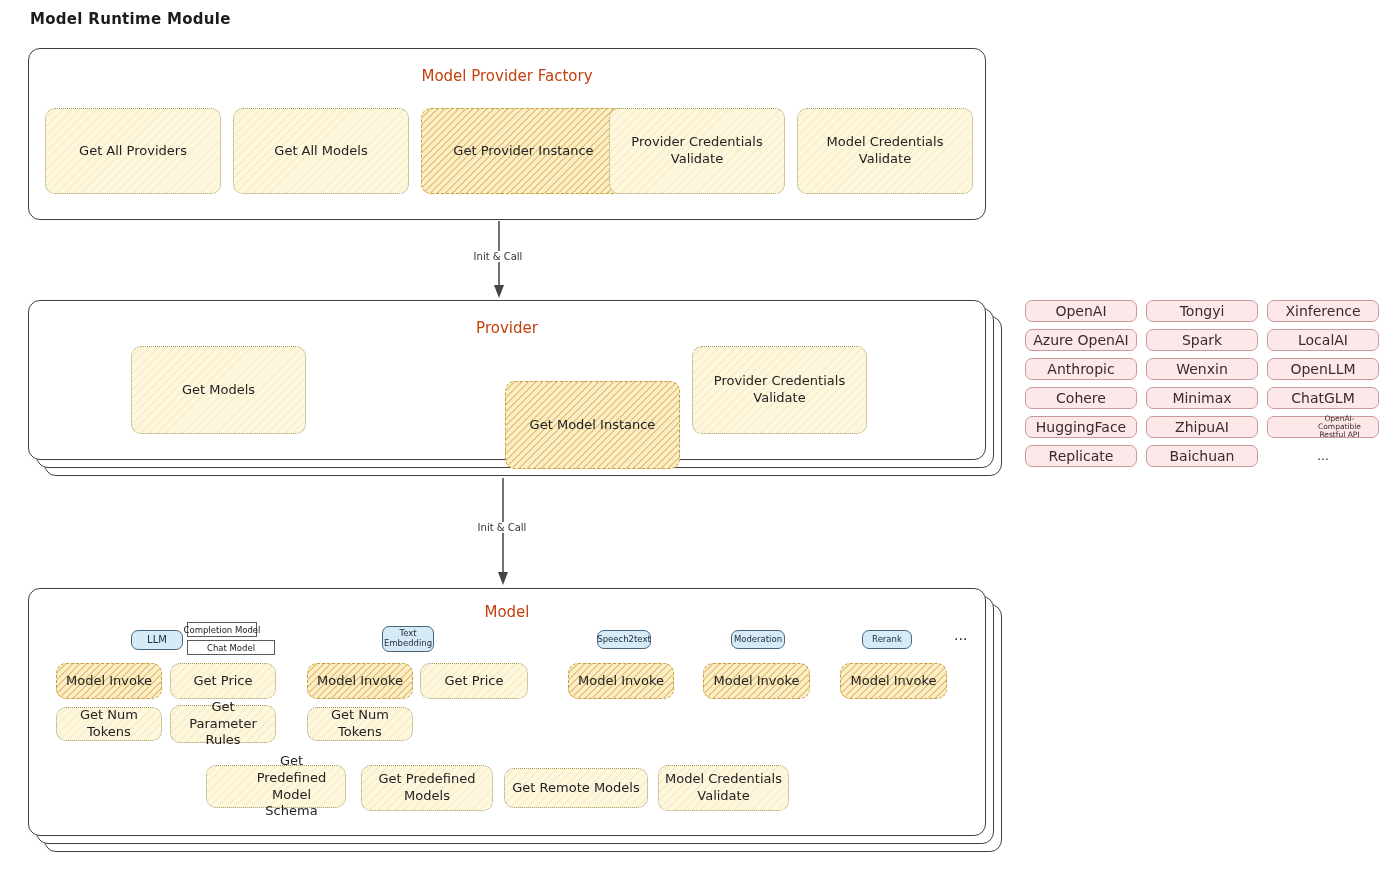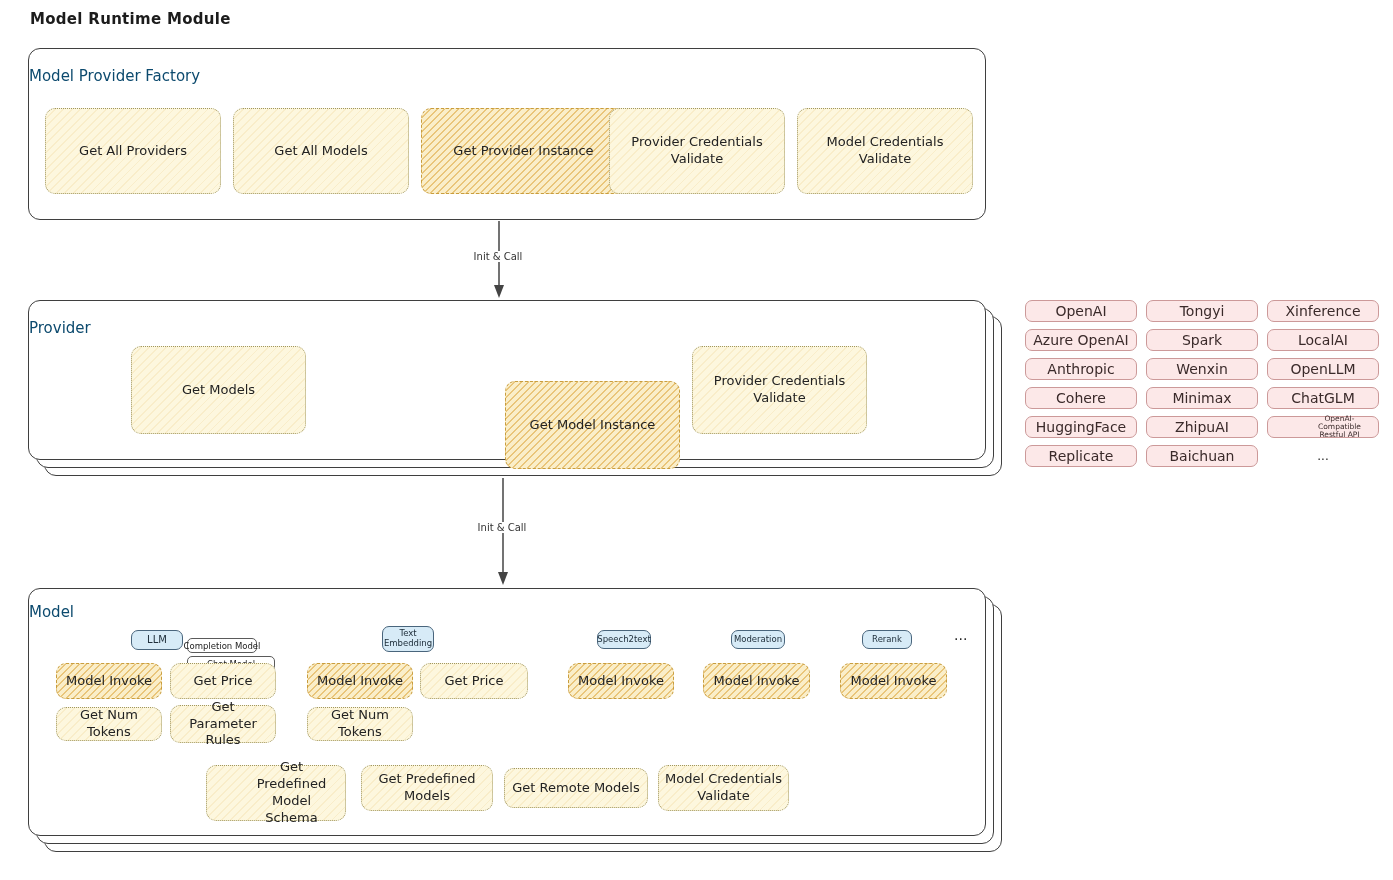--- a/index.html
+++ b/index.html
@@ -4,21 +4,21 @@
 <style>
   * { margin:0; padding:0; box-sizing:border-box; }
   html,body { background:#ffffff; }
   .canvas {
     position:relative; width:1393px; height:880px; background:#fff;
     font-family:"DejaVu Sans","Liberation Sans",sans-serif; color:#1c1c1c; overflow:hidden;
   }
   .page-title { position:absolute; left:30px; top:10px; font-size:15px; font-weight:700; letter-spacing:.3px; }
 
   .big-box { position:absolute; background:#fff; border:1.4px solid #3f3f3f; border-radius:12px; }
-  .box-title { position:absolute; left:0; right:0; font-size:15px; color:#0c4a6e; }
+  .box-title { position:absolute; left:0; right:0; text-align:center; font-size:15px; color:#c2410c; }
 
   .chip {
     position:absolute; display:flex; align-items:center; justify-content:center;
     text-align:center; border-radius:10px; font-size:13px; line-height:1.3; padding:2px 6px; color:#222;
   }
   .chip.yellow {
     background-color:#fdf7de;
     background-image:repeating-linear-gradient(135deg, rgba(224,170,62,.13) 0 1.2px, transparent 1.2px 6px);
     border:1.6px dotted #a09760;
   }
@@ -29,22 +29,22 @@
   }
 
   .blue-tab {
     position:absolute; display:flex; align-items:center; justify-content:center; text-align:center;
     background:#d7ebf7; border:1.2px solid #49657c; border-radius:7px;
     font-size:8.5px; line-height:1.15; padding:1px 2px; color:#20303c;
   }
   .blue-tab.llm { font-size:10px; }
   .mini-tab {
     position:absolute; display:flex; align-items:center; justify-content:center;
-    background:#fff; border:1px solid #5a5a5a; border-radius:5px;
-    font-size:8.5px; white-space:nowrap; padding:3px 2px; color:#222;margin-top:16px;
+    background:#fff; border:1px solid #5a5a5a; border-radius:0;
+    font-size:8.5px; white-space:nowrap; padding:3px 2px; color:#222;
   }
   .tabs-more { position:absolute; font-size:14px; color:#222; }
 
   .catalog {
     position:absolute; left:1025px; top:300px;
     display:grid; grid-template-columns:repeat(3,112px); grid-auto-rows:22px;
     column-gap:9px; row-gap:7px;
   }
   .pink-chip {
     display:flex; align-items:center; justify-content:center; text-align:center;
@@ -139,19 +139,19 @@
     <div class="chip hatched" style="left:278px; top:74px; width:106px; height:36px;">Model Invoke</div>
     <div class="chip yellow" style="left:391px; top:74px; width:108px; height:36px;">Get Price</div>
     <div class="chip hatched" style="left:539px; top:74px; width:106px; height:36px;">Model Invoke</div>
     <div class="chip hatched" style="left:674px; top:74px; width:107px; height:36px;">Model Invoke</div>
     <div class="chip hatched" style="left:811px; top:74px; width:107px; height:36px;">Model Invoke</div>
 
     <div class="chip yellow" style="left:27px;  top:118px; width:106px; height:34px;">Get Num Tokens</div>
     <div class="chip yellow" style="left:141px; top:116px; width:106px; height:38px;">Get Parameter Rules</div>
     <div class="chip yellow" style="left:278px; top:118px; width:106px; height:34px;">Get Num Tokens</div>
 
-    <div class="chip yellow" style="left:177px; top:176px; width:140px; height:56px;padding-left:37px;">Get Predefined Model Schema</div>
+    <div class="chip yellow" style="left:177px; top:176px; width:140px; height:43px;padding-left:37px;">Get Predefined Model Schema</div>
     <div class="chip yellow" style="left:332px; top:176px; width:132px; height:46px;">Get Predefined Models</div>
     <div class="chip yellow" style="left:475px; top:179px; width:144px; height:40px;">Get Remote Models</div>
     <div class="chip yellow" style="left:629px; top:176px; width:131px; height:46px;">Model Credentials Validate</div>
   </div>
 
 </div>
 
 </body></html>

